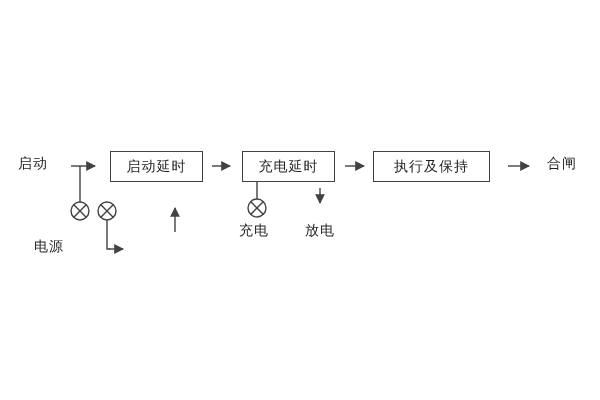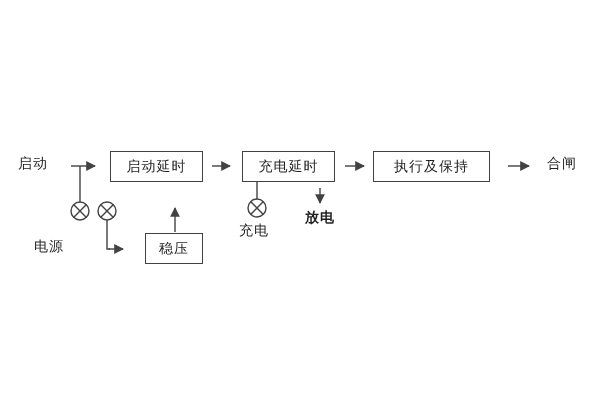--- a/index.html
+++ b/index.html
@@ -96,25 +96,24 @@
       <line x1="508" y1="166" x2="529" y2="166" marker-end="url(#arrow)"></line>
     </g>
   </svg>
 
   <div class="box" style="left:110px; top:151px; width:93px; height:31px;">启动延时</div>
 
   <div class="box" style="left:373px; top:151px; width:117px; height:31px;">执行及保持</div>
 
   <div class="box" style="left:242px; top:151px; width:93px; height:31px;">充电延时</div>
 
-  <div class="box" style="left:145px; top:233px; width:58px; height:31px;">稳压</div>
 
   <div class="lbl" style="left:33px; top:164px;">启动</div>
 
   <div class="lbl" style="left:49px; top:247px;font-family:Liberation Serif, serif;">电源</div>
 
   <div class="lbl" style="left:254px; top:231px;font-family:Liberation Serif, serif;">充电</div>
 
-  <div class="lbl" style="left:320px; top:218px;font-weight:bold;">放电</div>
+  <div class="lbl" style="left:320px; top:231px;">放电</div>
 
   <div class="lbl" style="left:562px; top:164px;font-family:Liberation Mono, monospace;">合闸</div>
 
 </div>
 
 </body></html>

